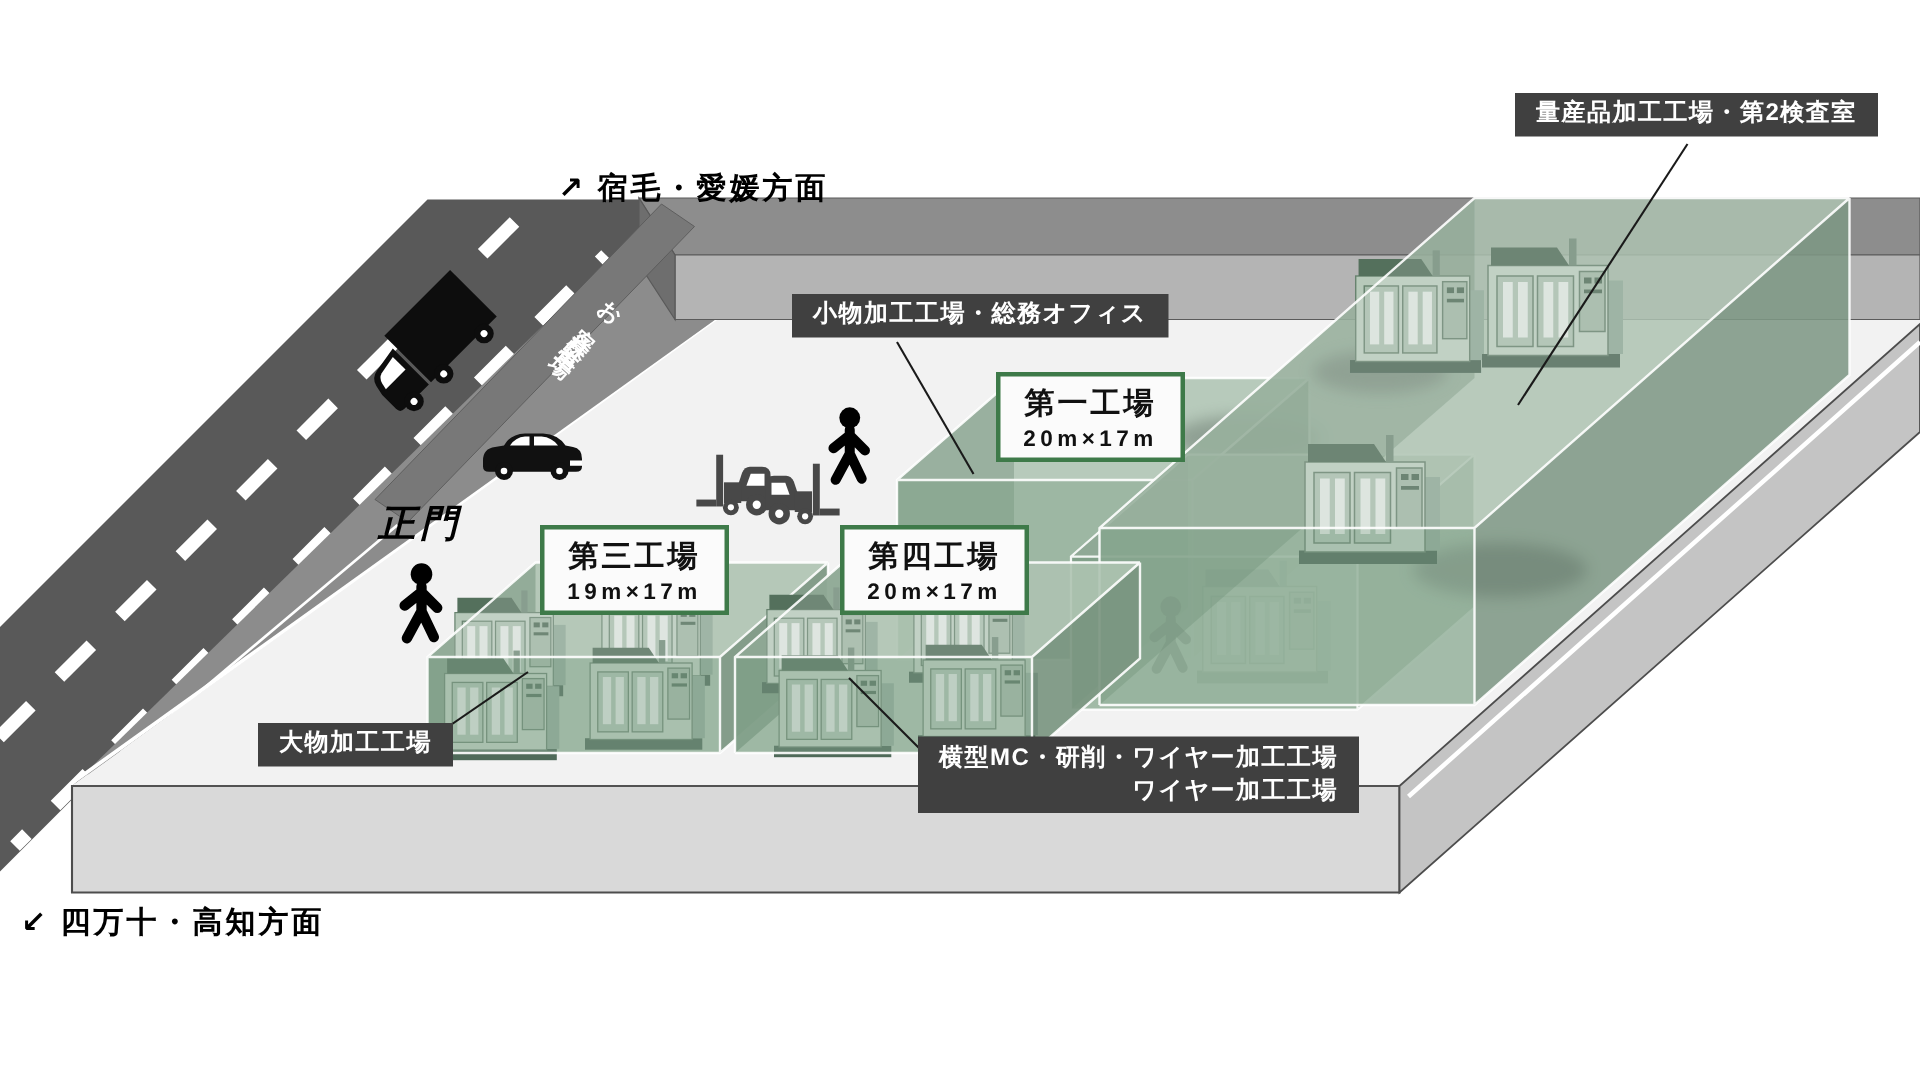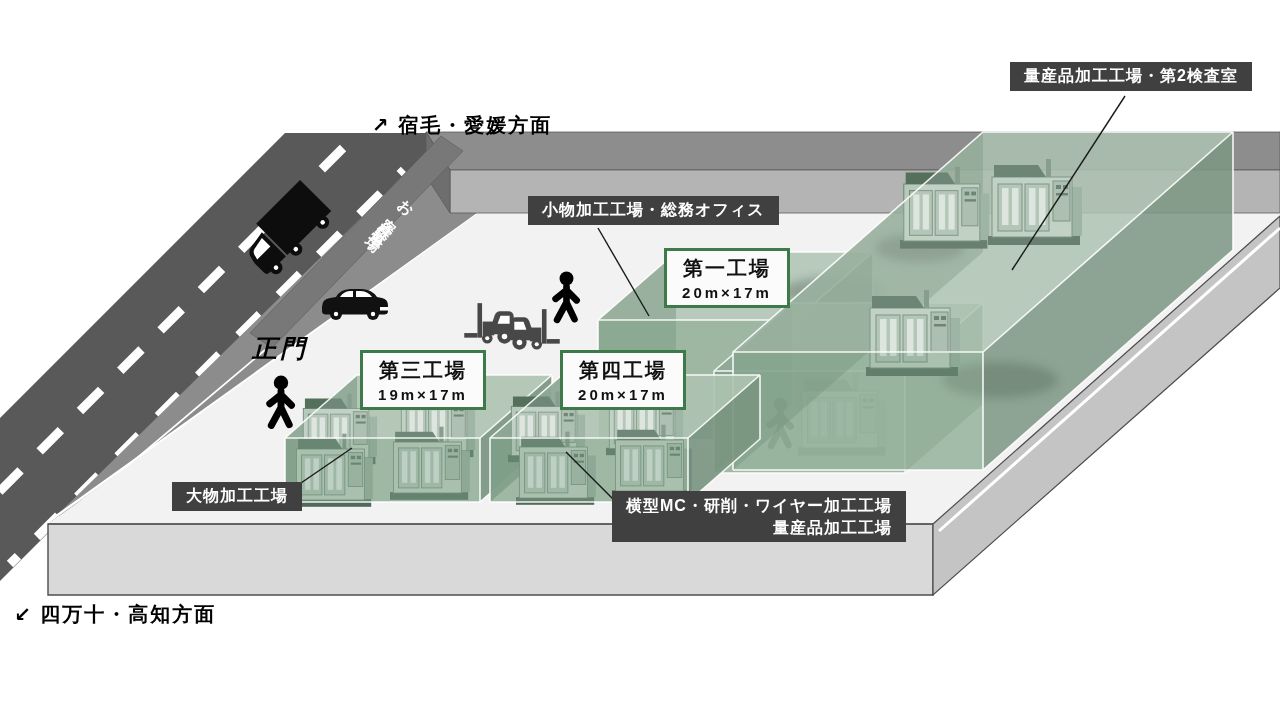--- a/index.html
+++ b/index.html
@@ -213,21 +213,21 @@
 <div class="lbl parking-label" style="left:408px;top:194px;">お客様駐車場</div>
 
 <div class="lbl dark-label" style="left:1010px;top:62px;">量産品加工工場・第2検査室</div>
 
 <div class="lbl dark-label" style="left:528px;top:196px;font-family:Liberation Serif, serif;">小物加工工場・総務オフィス</div>
 
 <div class="lbl dark-label" style="left:172px;top:482px;">大物加工工場</div>
 
 <div class="lbl dark-label two-line" style="left:612px;top:491px;">
   <span>横型MC・研削・ワイヤー加工工場</span><br>
-  <span>量産品加工工場</span>
+  <span>ワイヤー加工工場</span>
 </div>
 
 <div class="lbl factory-label" style="left:664px;top:248px;">
   <div class="name">第一工場</div>
   <div class="size">20m×17m</div>
 </div>
 
 
 <div class="lbl factory-label" style="left:360px;top:350px;">
   <div class="name">第三工場</div>

